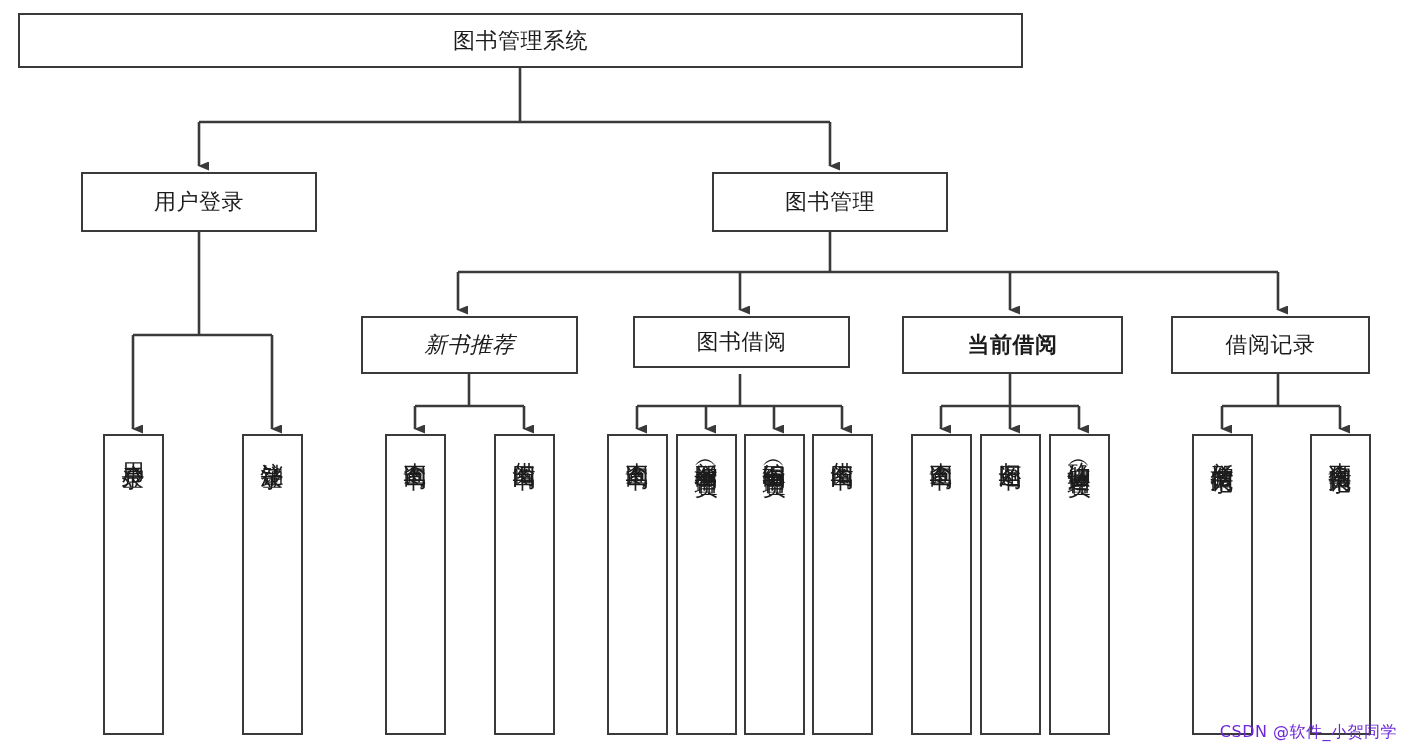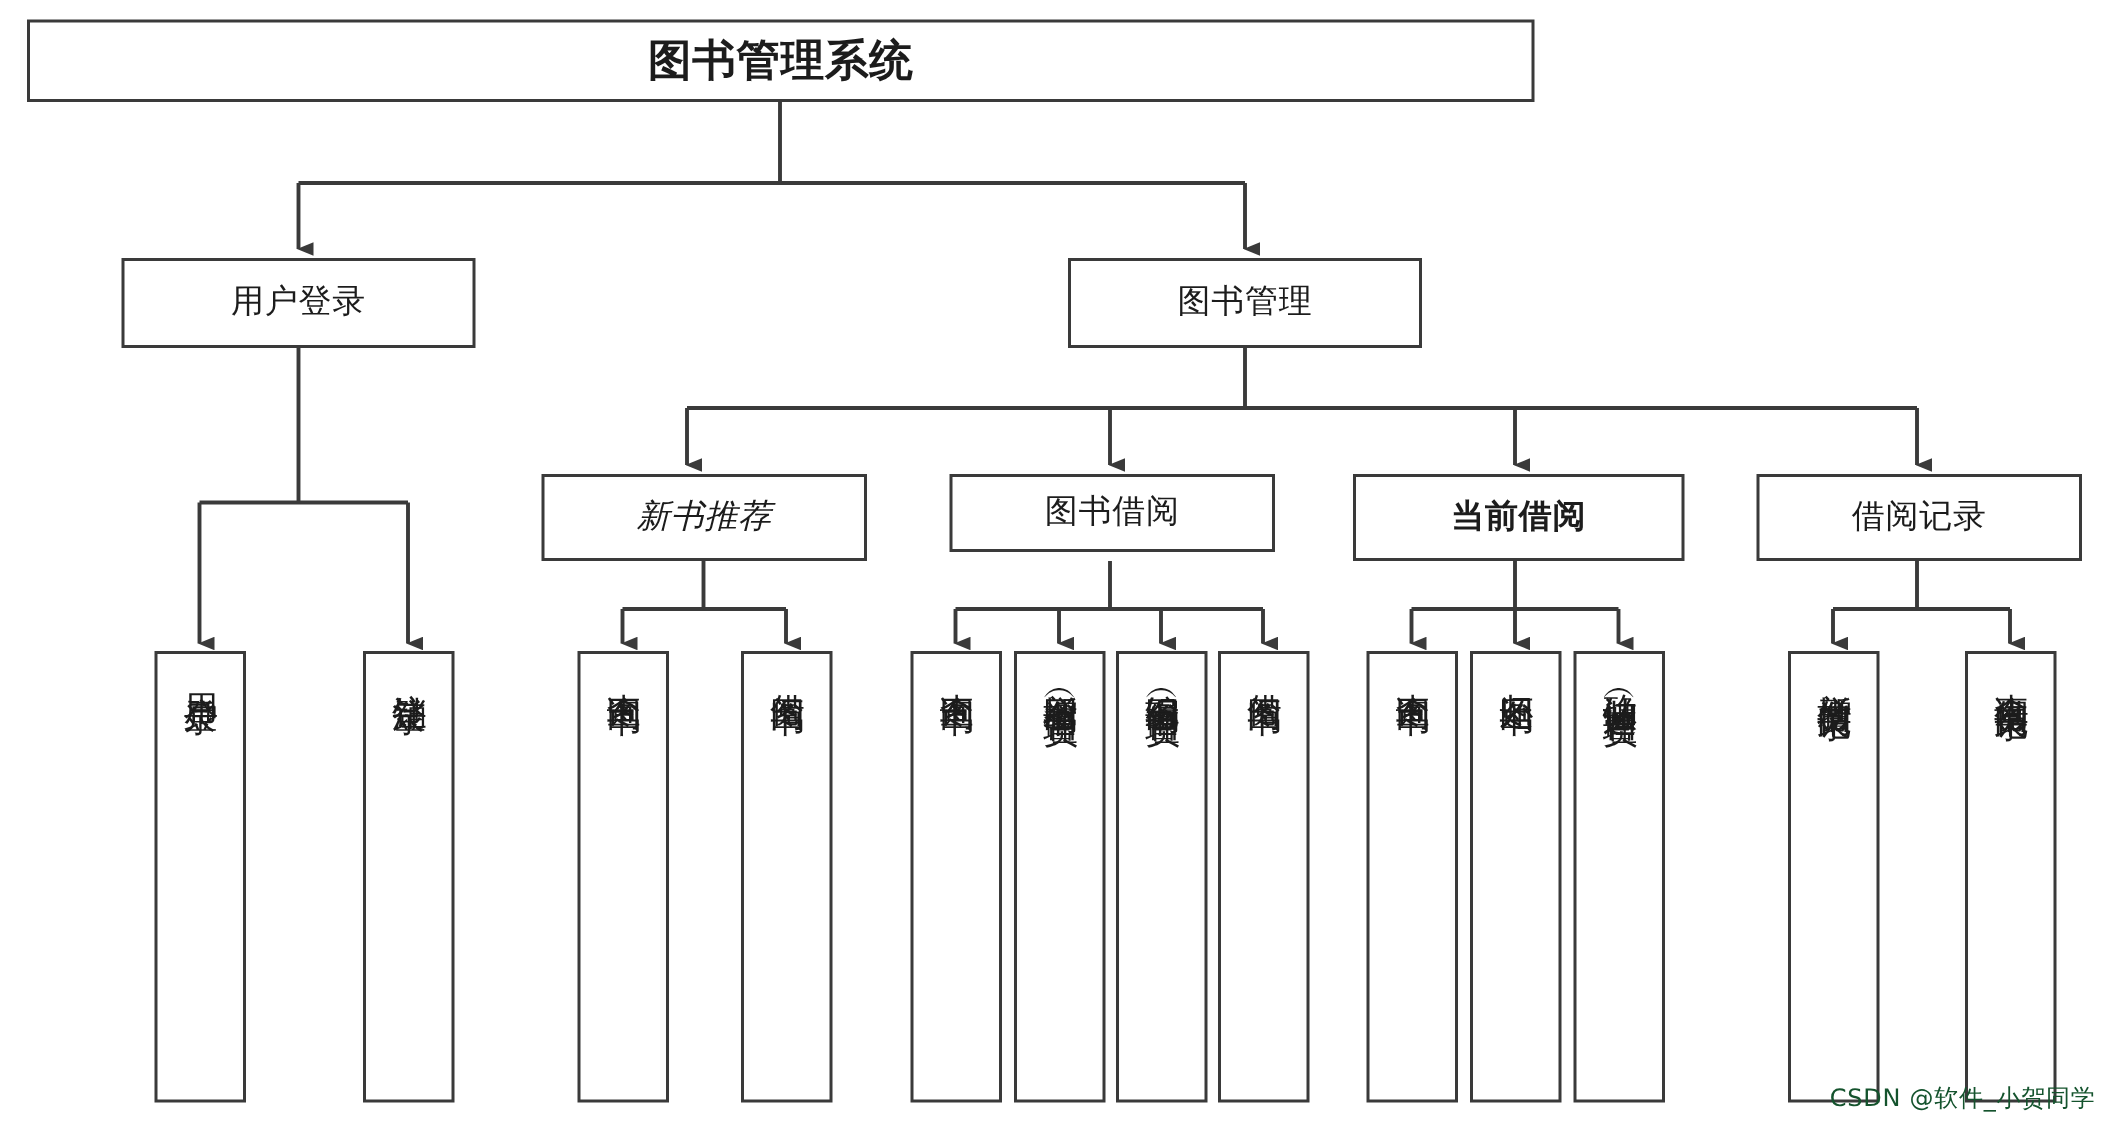--- a/index.html
+++ b/index.html
@@ -41,40 +41,39 @@
     display: block;
     text-align: center;
     line-height: 1.18;
     letter-spacing: 0.5px;
   }
   .node.horizontal .label {
     writing-mode: horizontal-tb;
     font-size: 22px;
   }
   .node.root .label {
-    font-size: 29px;
-    font-weight: bold;
+    font-size: 22px;
   }
   .node.vertical {
     align-items: flex-start;
     padding-top: 8px;
   }
   .node.vertical .label {
     writing-mode: vertical-rl;
     text-orientation: upright;
     font-size: 23px;
     letter-spacing: 2px;
     line-height: 1.05;
   }
   #watermark {
     position: absolute;
     right: 8px;
     bottom: 4px;
     font-size: 16px;
-    color: #14532d;
+    color: #6d28d9;
     letter-spacing: 0.5px;
     z-index: 5;
     white-space: nowrap;
     font-family: "DejaVu Sans", "Liberation Sans", sans-serif;
   }
 </style>
 </head>
 <body>
 
 <div id="canvas">
@@ -142,21 +141,21 @@
 
   <div class="node horizontal" style="left:361px; top:316px; width:217px; height:58px;font-style:italic;">
     <span class="label">新书推荐</span>
   </div>
   <div class="node horizontal" style="left:633px; top:316px; width:217px; height:52px;">
     <span class="label">图书借阅</span>
   </div>
   <div class="node horizontal" style="left:902px; top:316px; width:221px; height:58px;font-weight:bold;">
     <span class="label">当前借阅</span>
   </div>
-  <div class="node horizontal" style="left:1171px; top:316px; width:217px; height:58px;">
+  <div class="node horizontal" style="left:1171px; top:316px; width:199px; height:58px;">
     <span class="label">借阅记录</span>
   </div>
 
   <div class="node vertical" style="left:103px; top:434px; width:61px; height:301px;">
     <span class="label">用户登录</span>
   </div>
   <div class="node vertical" style="left:242px; top:434px; width:61px; height:301px;">
     <span class="label">注销登录</span>
   </div>
 

